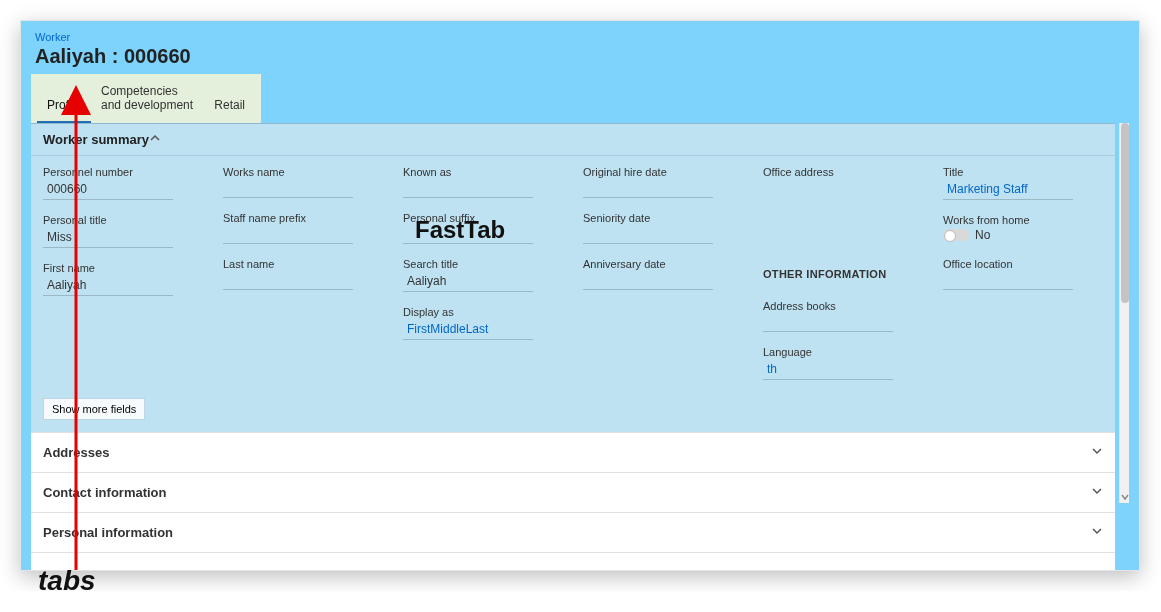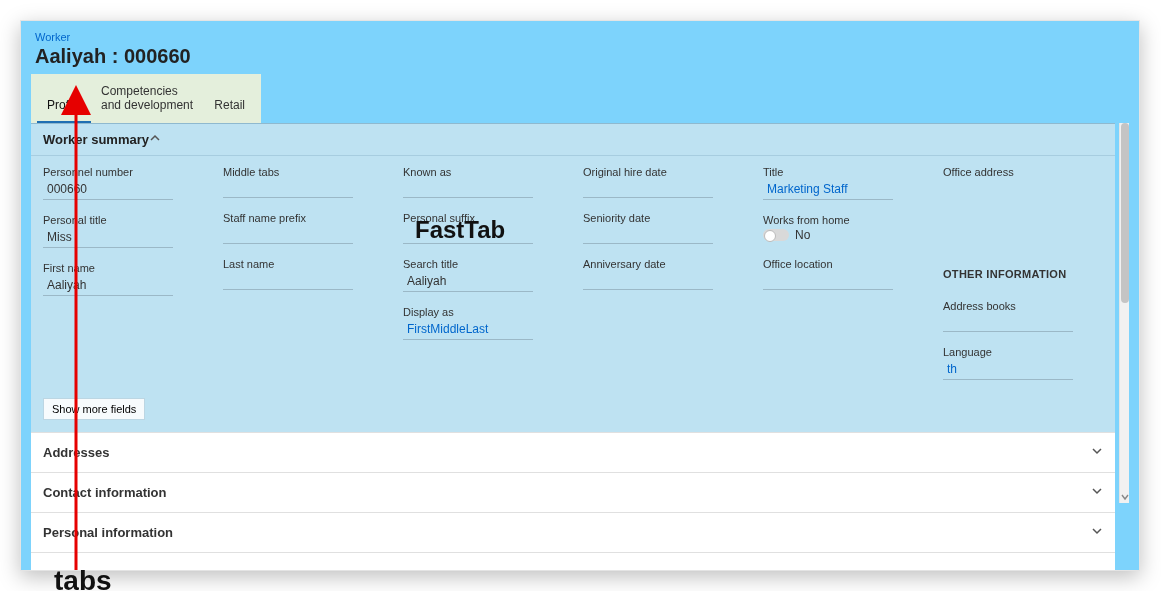--- a/index.html
+++ b/index.html
@@ -244,21 +244,21 @@
                 <div class="field-value">Miss</div>
               </div>
               <div>
                 <div class="field-label">First name</div>
                 <div class="field-value">Aaliyah</div>
               </div>
             </div>
 
             <div class="col">
               <div>
-                <div class="field-label">Middle tabs</div>
+                <div class="field-label">Works name</div>
                 <div class="field-value"></div>
               </div>
               <div>
                 <div class="field-label">Staff name prefix</div>
                 <div class="field-value"></div>
               </div>
               <div>
                 <div class="field-label">Last name</div>
                 <div class="field-value"></div>
               </div>
@@ -288,54 +288,54 @@
                 <div class="field-label">Original hire date</div>
                 <div class="field-value"></div>
               </div>
               <div>
                 <div class="field-label">Seniority date</div>
                 <div class="field-value"></div>
               </div>
               <div>
                 <div class="field-label">Anniversary date</div>
                 <div class="field-value"></div>
+              </div>
+            </div>
+
+            <div class="col">
+              <div>
+                <div class="field-label">Office address</div>
+                <div style="min-height:70px;"></div>
+              </div>
+              <div class="section-heading">OTHER INFORMATION</div>
+              <div>
+                <div class="field-label">Address books</div>
+                <div class="field-value"></div>
+              </div>
+              <div>
+                <div class="field-label">Language</div>
+                <div class="field-value link">th</div>
               </div>
             </div>
 
             <div class="col">
               <div>
                 <div class="field-label">Title</div>
                 <div class="field-value link">Marketing Staff</div>
               </div>
               <div>
                 <div class="field-label">Works from home</div>
                 <div class="toggle">
                   <span class="toggle-pill"></span>
                   <span>No</span>
                 </div>
               </div>
               <div>
                 <div class="field-label">Office location</div>
                 <div class="field-value"></div>
-              </div>
-            </div>
-
-            <div class="col">
-              <div>
-                <div class="field-label">Office address</div>
-                <div style="min-height:70px;"></div>
-              </div>
-              <div class="section-heading">OTHER INFORMATION</div>
-              <div>
-                <div class="field-label">Address books</div>
-                <div class="field-value"></div>
-              </div>
-              <div>
-                <div class="field-label">Language</div>
-                <div class="field-value link">th</div>
               </div>
             </div>
           </div>
 
           <div class="showmore">
             <button>Show more fields</button>
           </div>
 
           <div class="big-label" style="left:384px; top:60px;">FastTab</div>
         </div>
@@ -384,13 +384,13 @@
 
 <svg class="anno-arrow" width="60" height="520" style="left:48px; top:80px; position:absolute; pointer-events:none;">
   <defs>
     <marker id="ah" markerWidth="10" markerHeight="10" refX="5" refY="5" orient="auto">
       <path d="M0,0 L10,5 L0,10 z" fill="#e60000"></path>
     </marker>
   </defs>
   <line x1="28" y1="490" x2="28" y2="20" stroke="#e60000" stroke-width="3" marker-end="url(#ah)"></line>
 </svg>
 
-<div class="anno-text" style="left:54px; top:565px;">tabs</div>
+<div class="anno-text" style="left:38px; top:565px;font-style:italic;">tabs</div>
 
 </body></html>

